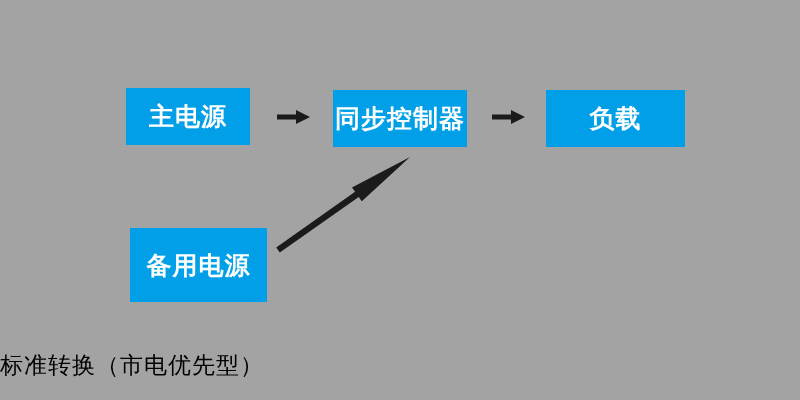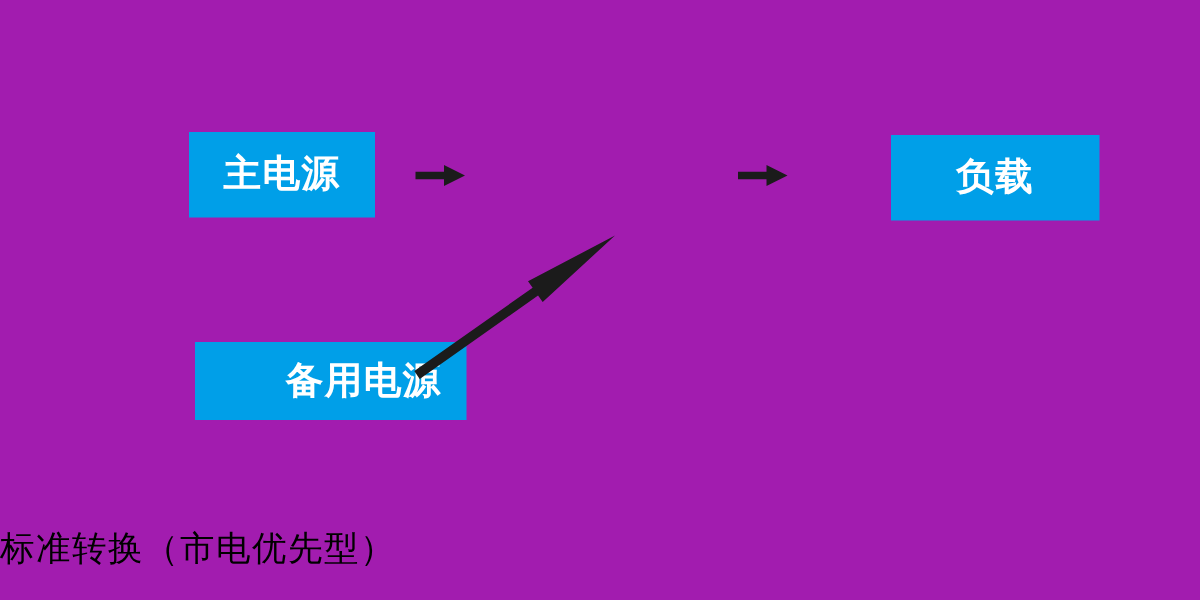--- a/index.html
+++ b/index.html
@@ -4,41 +4,41 @@
 <style>
   html, body {
     margin: 0;
     padding: 0;
     background: #ffffff;
   }
   .canvas {
     position: relative;
     width: 800px;
     height: 400px;
-    background: #a21caf;
+    background: #a3a3a3;
     overflow: hidden;
     font-family: Liberation Serif, serif;
   }
   .node {
     position: absolute;
     background: #009FE8;
     color: #ffffff;
     display: flex;
     align-items: center;
     justify-content: center;
     font-size: 25px;
     font-weight: bold;
     letter-spacing: 1px;
     line-height: 1;
     white-space: nowrap;
   }
   .node-main-power      { left: 126px; top: 88px;  width: 124px; height: 57px; }
   .node-sync-controller { left: 333px; top: 90px;  width: 134px; height: 57px; }
-  .node-load            { left: 546px; top: 90px;  width: 139px; height: 57px; margin-left: 48px; }
-  .node-backup-power    { left: 130px; top: 228px; width: 137px; height: 52px; padding-left: 44px; }
+  .node-load            { left: 546px; top: 90px;  width: 139px; height: 57px; }
+  .node-backup-power    { left: 130px; top: 228px; width: 137px; height: 74px; }
   .arrow-svg {
     position: absolute;
     display: block;
   }
   .arrow-1 { left: 276px; top: 108px; }
   .arrow-2 { left: 491px; top: 108px; }
   .arrow-3 { left: 270px; top: 150px; }
   .caption {
     position: absolute;
     left: 0;
@@ -58,20 +58,23 @@
 <div class="canvas">
 
   <div class="node node-main-power">
     <span>主电源</span>
   </div>
 
   <svg class="arrow-svg arrow-1" width="36" height="18" viewBox="0 0 36 18">
     <polygon points="1,6.5 20,6.5 20,2 34,9 20,16 20,11.5 1,11.5" fill="#1B1B1B"></polygon>
   </svg>
 
+  <div class="node node-sync-controller">
+    <span>同步控制器</span>
+  </div>
 
   <svg class="arrow-svg arrow-2" width="36" height="18" viewBox="0 0 36 18">
     <polygon points="1,6.5 20,6.5 20,2 34,9 20,16 20,11.5 1,11.5" fill="#1B1B1B"></polygon>
   </svg>
 
   <div class="node node-load">
     <span>负载</span>
   </div>
 
   <div class="node node-backup-power">

